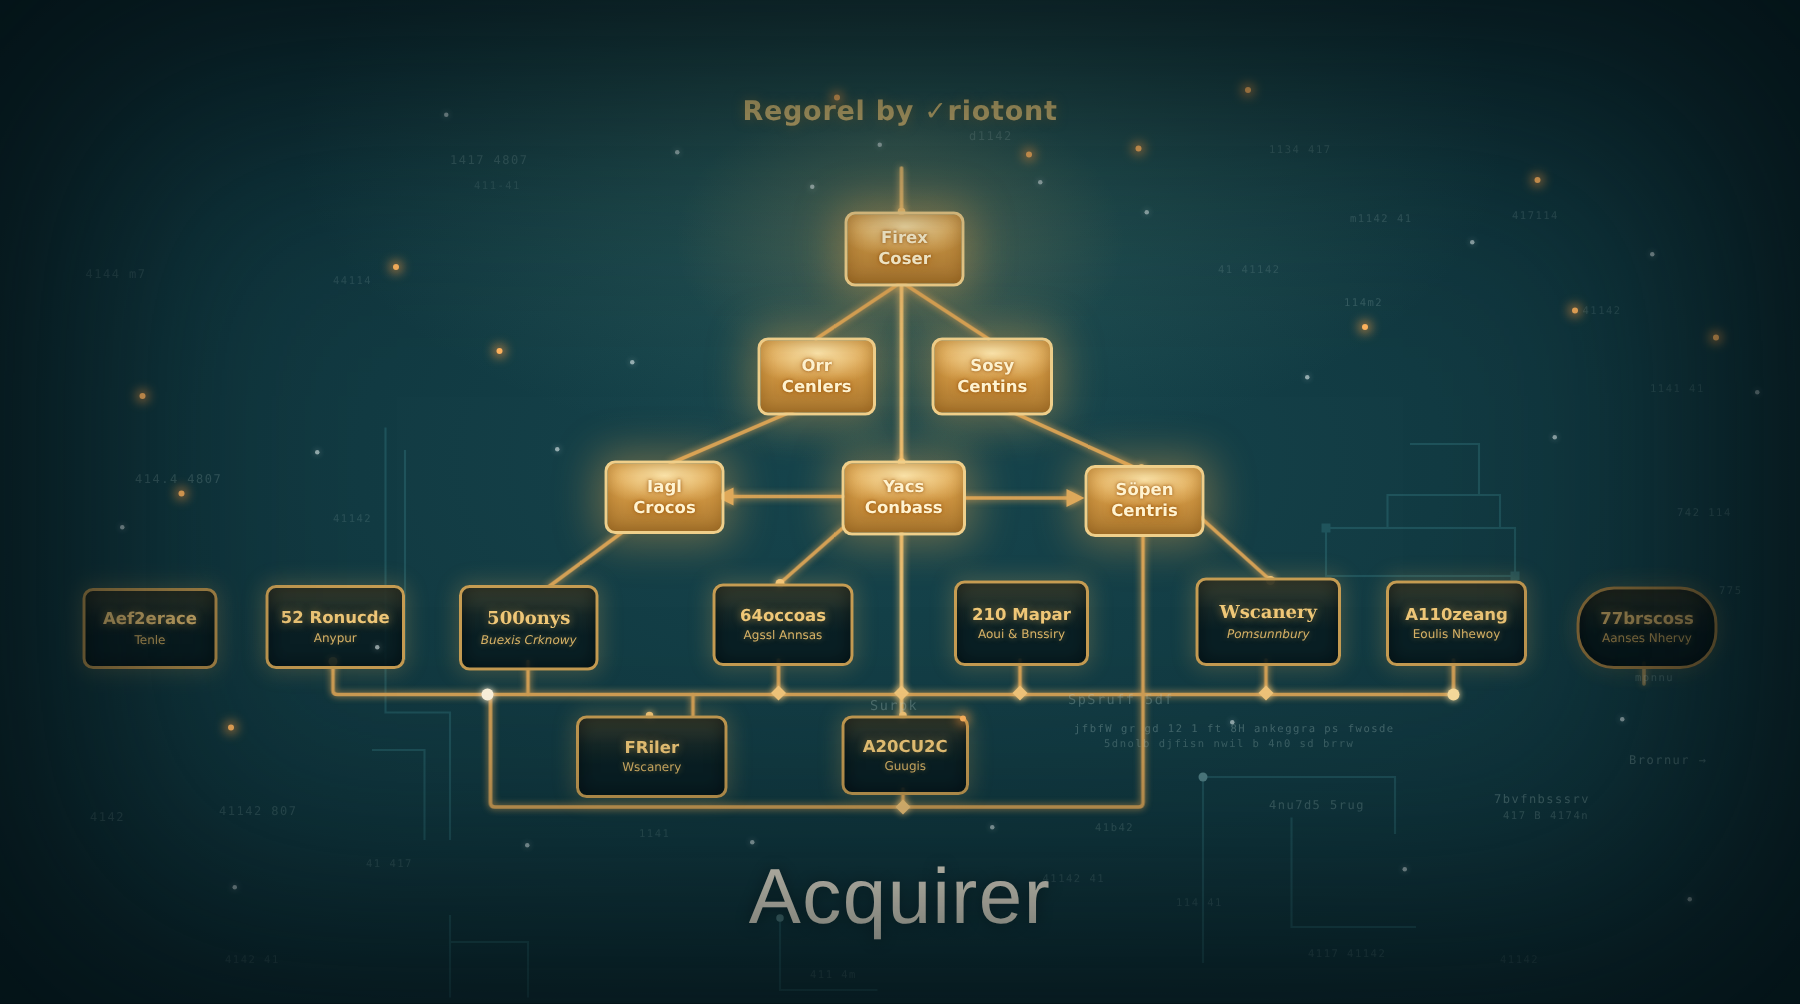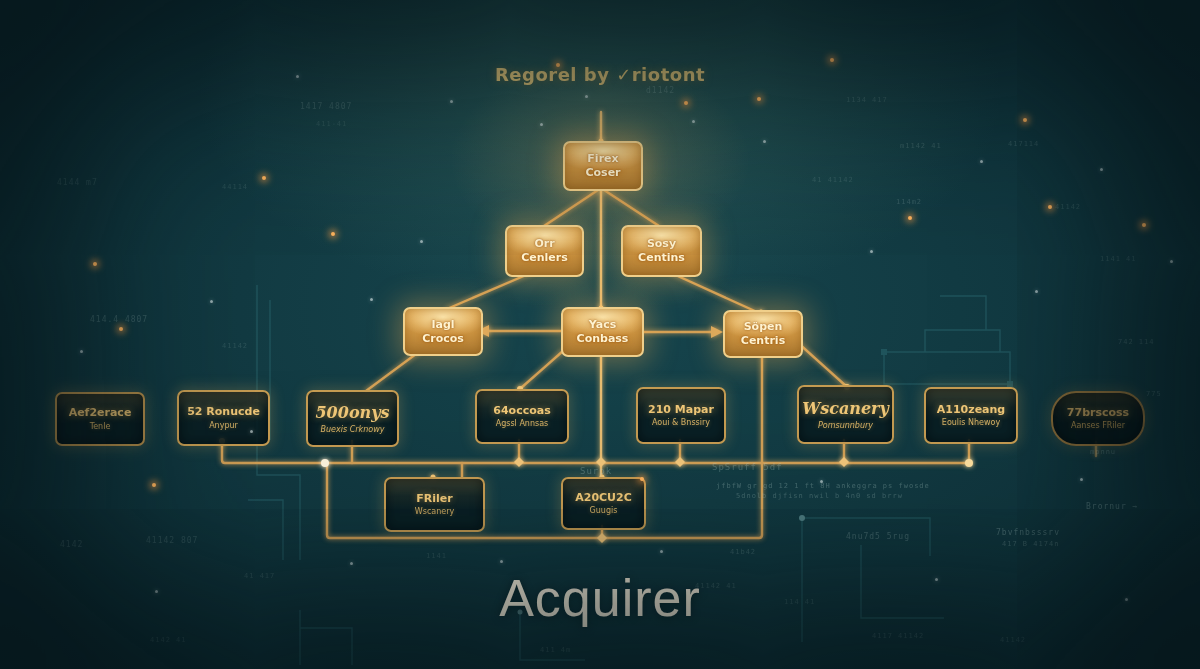--- a/index.html
+++ b/index.html
@@ -42,21 +42,21 @@
   }
   .node.dark{
     background:
       linear-gradient(180deg, rgba(255,195,95,.20) 0%, rgba(255,195,95,.05) 34%, rgba(255,195,95,0) 60%),
       rgba(9,29,33,.88);
     border:2px solid #c69c52;
     box-shadow:0 0 14px 2px rgba(235,180,90,.22), inset 0 0 12px rgba(0,0,0,.5);
   }
   .node.dark .l1{color:#f0c878;font-weight:bold;font-size:11px;text-shadow:0 0 6px rgba(240,180,80,.55);}
   .node.dark .l2{color:#d9b467;font-size:8px;margin-top:2px;text-shadow:0 0 4px rgba(240,180,80,.4);}
-  .node.script .l1{font-style:italic;font-family:"DejaVu Serif",serif;font-size:16px;}
+  .node.script .l1{font-family:"DejaVu Serif",serif;font-size:12px;}
   .node.script .l2{font-style:italic;}
   .node.dim1{filter:brightness(.88);}
   .node.dim2{filter:brightness(.68);border-radius:25px;}
   .dot{position:absolute;border-radius:50%;}
   .dot.gold{width:4px;height:4px;background:#ffb45e;box-shadow:0 0 7px 2px rgba(255,160,70,.8);}
   .dot.white{width:3px;height:3px;background:rgba(240,250,250,.9);box-shadow:0 0 4px rgba(240,250,250,.6);opacity:.65;}
   .frag{
     position:absolute;color:#b9d6d2;font-family:"DejaVu Sans Mono",monospace;
     letter-spacing:1px;filter:blur(.4px);white-space:nowrap;pointer-events:none;
   }
@@ -199,21 +199,21 @@
   <div class="node dark script" style="left:797px;top:385px;width:93px;height:55px">
     <div class="l1">Wscanery</div>
     <div class="l2">Pomsunnbury</div>
   </div>
   <div class="node dark" style="left:924px;top:387px;width:90px;height:53px">
     <div class="l1">A110zeang</div>
     <div class="l2">Eoulis Nhewoy</div>
   </div>
   <div class="node dark dim2" style="left:1051px;top:391px;width:90px;height:51px">
     <div class="l1">77brscoss</div>
-    <div class="l2">Aanses FRiler</div>
+    <div class="l2">Aanses Nhervy</div>
   </div>
 
   <div class="node dark" style="left:384px;top:477px;width:97px;height:51px">
     <div class="l1">FRiler</div>
     <div class="l2">Wscanery</div>
   </div>
   <div class="node dark" style="left:561px;top:477px;width:81px;height:49px">
     <div class="l1">A20CU2C</div>
     <div class="l2">Guugis</div>
   </div>

